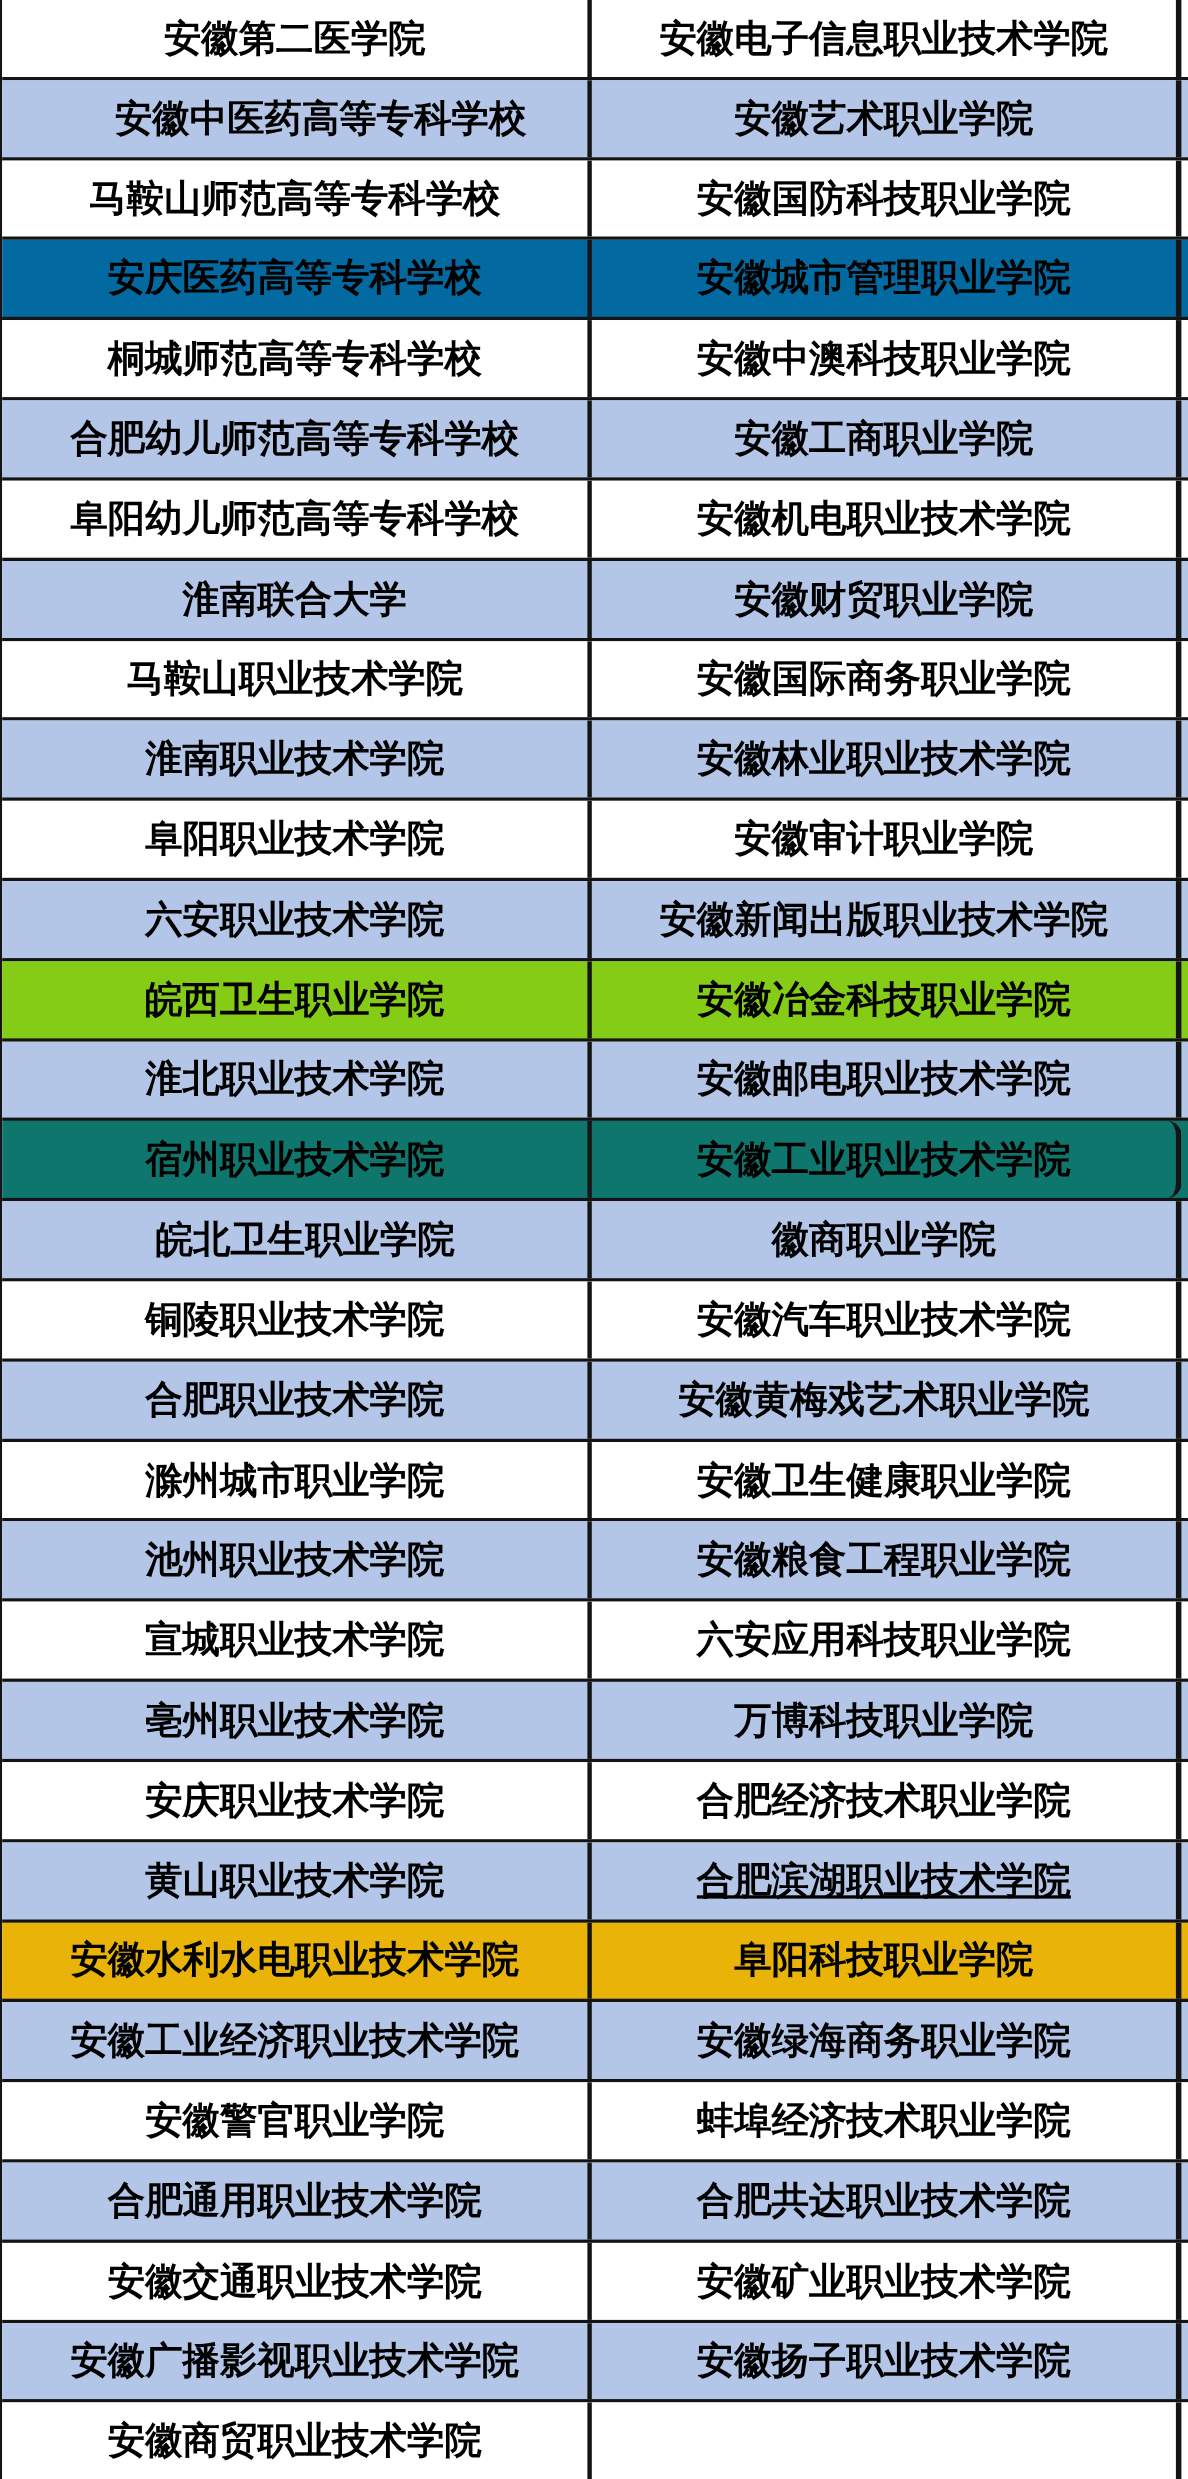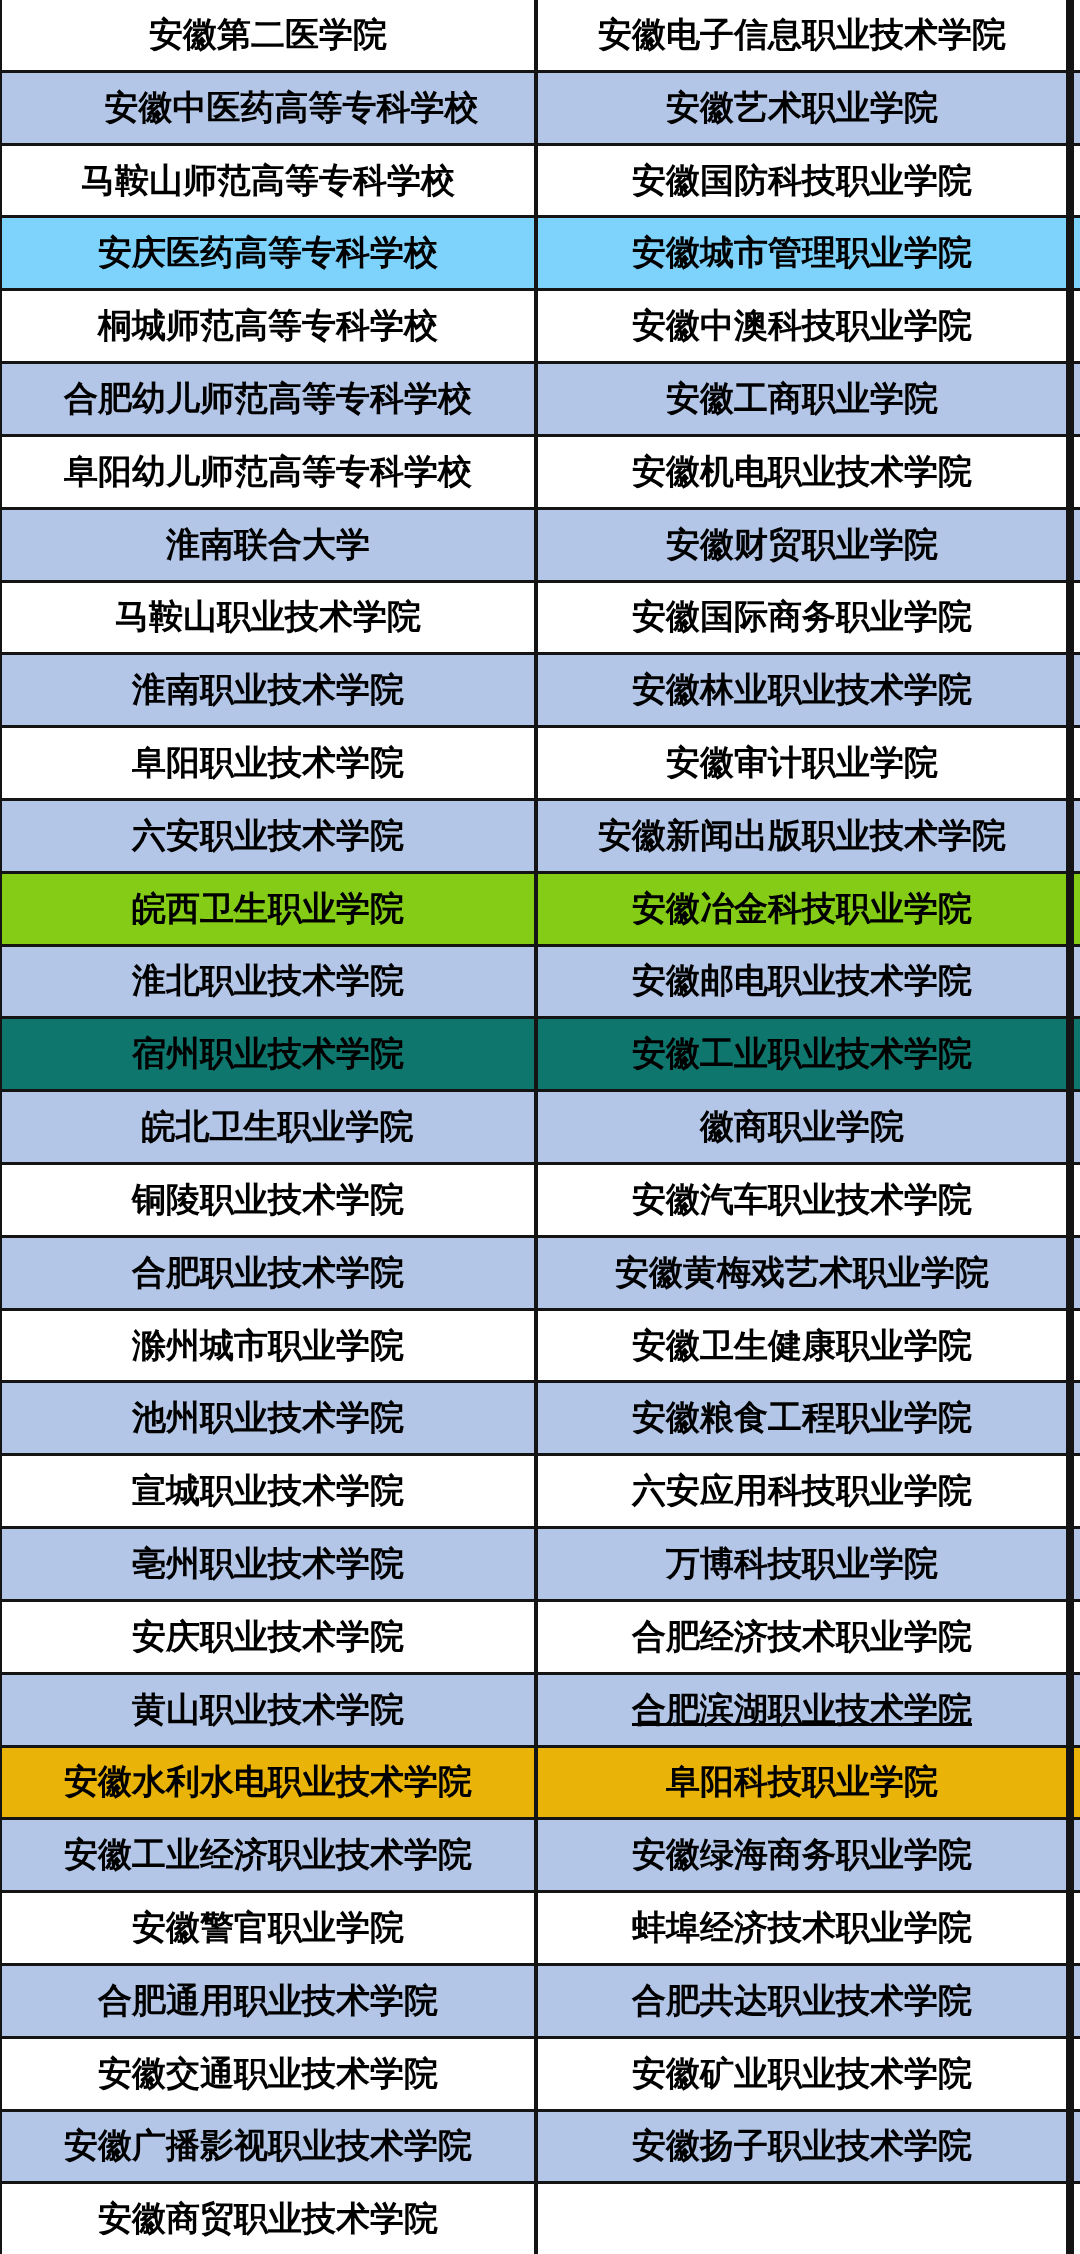--- a/index.html
+++ b/index.html
@@ -41,41 +41,41 @@
     box-sizing: border-box;
     overflow: hidden;
     white-space: nowrap;
   }
   .cell-left {
     width: 536px;
     border-right: 4px solid #141414;
   }
   .cell-right {
     flex: 1 1 auto;
-    border-right: 8px solid #c2410c;
+    border-right: 5px solid #c2410c;
     margin-right: 6px;
   }
 </style>
 </head>
 <body>
 
 <div class="table" id="school-table" style="border-left-color: rgb(20, 20, 20);">
     <div class="row" style="background: rgb(255, 255, 255); border-bottom-color: rgb(20, 20, 20);">
       <div class="cell cell-left" style="border-right-color: rgb(20, 20, 20); color: rgb(0, 0, 0);">安徽第二医学院</div>
       <div class="cell cell-right" style="border-right-color: rgb(20, 20, 20); color: rgb(0, 0, 0);">安徽电子信息职业技术学院</div>
     </div>
     <div class="row alt" style="background: rgb(180, 198, 231); border-bottom-color: rgb(20, 20, 20);">
       <div class="cell cell-left" style="border-right-color: rgb(20, 20, 20); color: rgb(0, 0, 0); padding-left: 47px;">安徽中医药高等专科学校</div>
       <div class="cell cell-right" style="border-right-color: rgb(20, 20, 20); color: rgb(0, 0, 0);">安徽艺术职业学院</div>
     </div>
     <div class="row" style="background: rgb(255, 255, 255); border-bottom-color: rgb(20, 20, 20);">
       <div class="cell cell-left" style="border-right-color: rgb(20, 20, 20); color: rgb(0, 0, 0);">马鞍山师范高等专科学校</div>
       <div class="cell cell-right" style="border-right-color: rgb(20, 20, 20); color: rgb(0, 0, 0);">安徽国防科技职业学院</div>
     </div>
-    <div class="row alt" style="background: #7dd3fc; border-bottom-color: rgb(20, 20, 20);">
+    <div class="row alt" style="background: #0369a1; border-bottom-color: rgb(20, 20, 20);">
       <div class="cell cell-left" style="border-right-color: rgb(20, 20, 20); color: rgb(0, 0, 0);">安庆医药高等专科学校</div>
       <div class="cell cell-right" style="border-right-color: rgb(20, 20, 20); color: rgb(0, 0, 0);">安徽城市管理职业学院</div>
     </div>
     <div class="row" style="background: rgb(255, 255, 255); border-bottom-color: rgb(20, 20, 20);">
       <div class="cell cell-left" style="border-right-color: rgb(20, 20, 20); color: rgb(0, 0, 0);">桐城师范高等专科学校</div>
       <div class="cell cell-right" style="border-right-color: rgb(20, 20, 20); color: rgb(0, 0, 0);">安徽中澳科技职业学院</div>
     </div>
     <div class="row alt" style="background: rgb(180, 198, 231); border-bottom-color: rgb(20, 20, 20);">
       <div class="cell cell-left" style="border-right-color: rgb(20, 20, 20); color: rgb(0, 0, 0);">合肥幼儿师范高等专科学校</div>
       <div class="cell cell-right" style="border-right-color: rgb(20, 20, 20); color: rgb(0, 0, 0);">安徽工商职业学院</div>
@@ -107,21 +107,21 @@
     <div class="row" style="background: #84cc16; border-bottom-color: rgb(20, 20, 20);">
       <div class="cell cell-left" style="border-right-color: rgb(20, 20, 20); color: rgb(0, 0, 0);">皖西卫生职业学院</div>
       <div class="cell cell-right" style="border-right-color: rgb(20, 20, 20); color: rgb(0, 0, 0);">安徽冶金科技职业学院</div>
     </div>
     <div class="row alt" style="background: rgb(180, 198, 231); border-bottom-color: rgb(20, 20, 20);">
       <div class="cell cell-left" style="border-right-color: rgb(20, 20, 20); color: rgb(0, 0, 0);">淮北职业技术学院</div>
       <div class="cell cell-right" style="border-right-color: rgb(20, 20, 20); color: rgb(0, 0, 0);">安徽邮电职业技术学院</div>
     </div>
     <div class="row" style="background: #0f766e; border-bottom-color: rgb(20, 20, 20);">
       <div class="cell cell-left" style="border-right-color: rgb(20, 20, 20); color: rgb(0, 0, 0);">宿州职业技术学院</div>
-      <div class="cell cell-right" style="border-right-color: rgb(20, 20, 20); color: rgb(0, 0, 0);">安徽工业职业技术学院</div>
+      <div class="cell cell-right" style="border-right-color: rgb(20, 20, 20); color: rgb(0, 0, 0); border-radius: 13px;">安徽工业职业技术学院</div>
     </div>
     <div class="row alt" style="background: rgb(180, 198, 231); border-bottom-color: rgb(20, 20, 20);">
       <div class="cell cell-left" style="border-right-color: rgb(20, 20, 20); color: rgb(0, 0, 0); padding-left: 19px;">皖北卫生职业学院</div>
       <div class="cell cell-right" style="border-right-color: rgb(20, 20, 20); color: rgb(0, 0, 0);">徽商职业学院</div>
     </div>
     <div class="row" style="background: rgb(255, 255, 255); border-bottom-color: rgb(20, 20, 20);">
       <div class="cell cell-left" style="border-right-color: rgb(20, 20, 20); color: rgb(0, 0, 0);">铜陵职业技术学院</div>
       <div class="cell cell-right" style="border-right-color: rgb(20, 20, 20); color: rgb(0, 0, 0);">安徽汽车职业技术学院</div>
     </div>
     <div class="row alt" style="background: rgb(180, 198, 231); border-bottom-color: rgb(20, 20, 20);">

